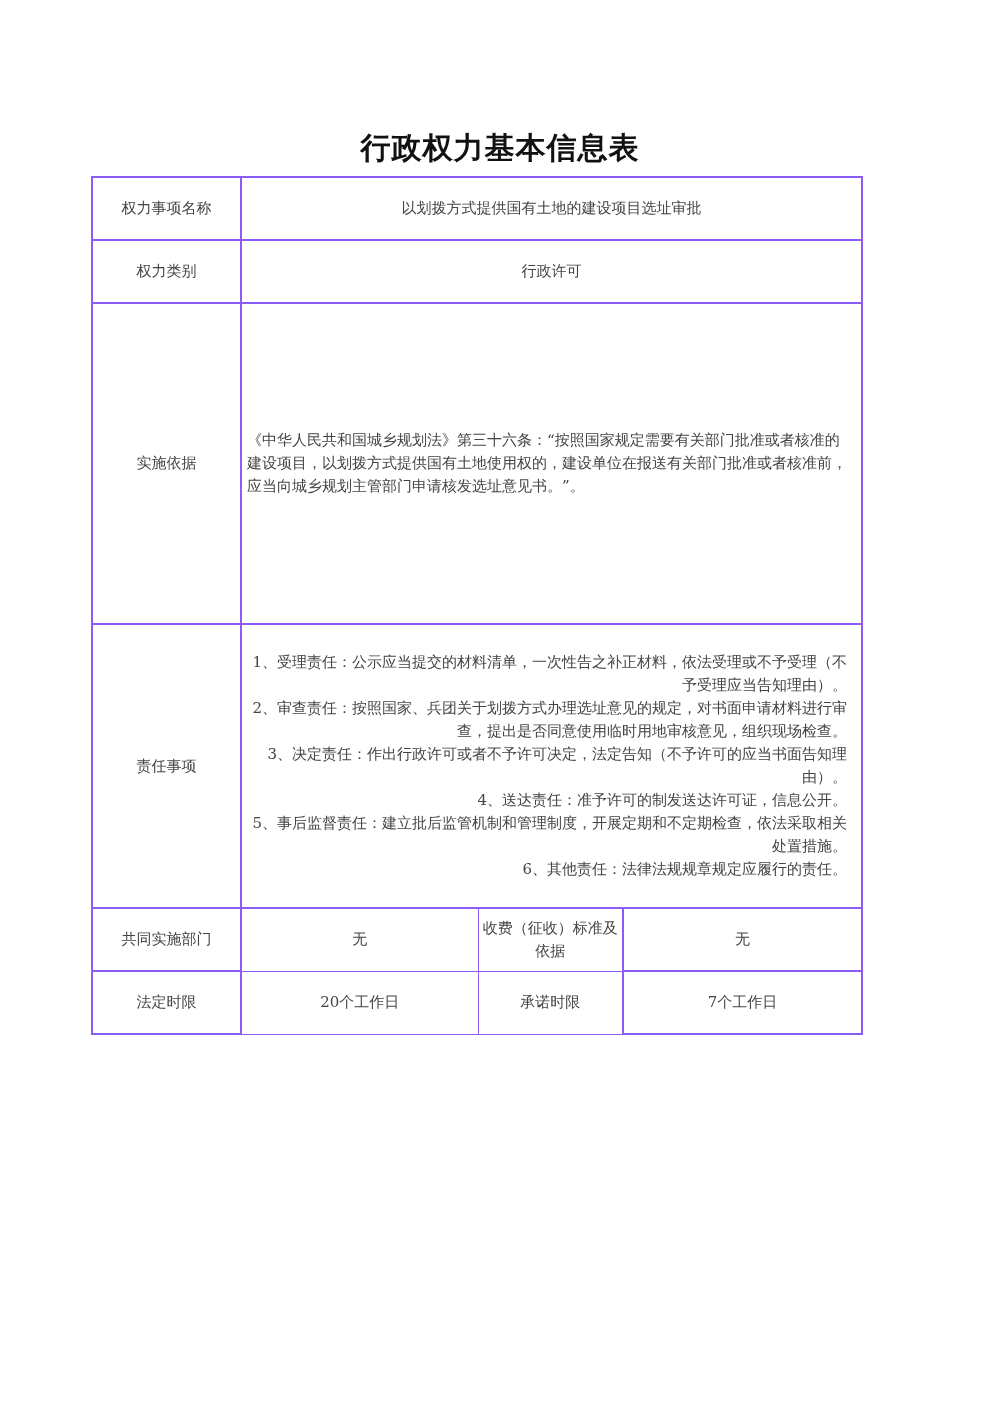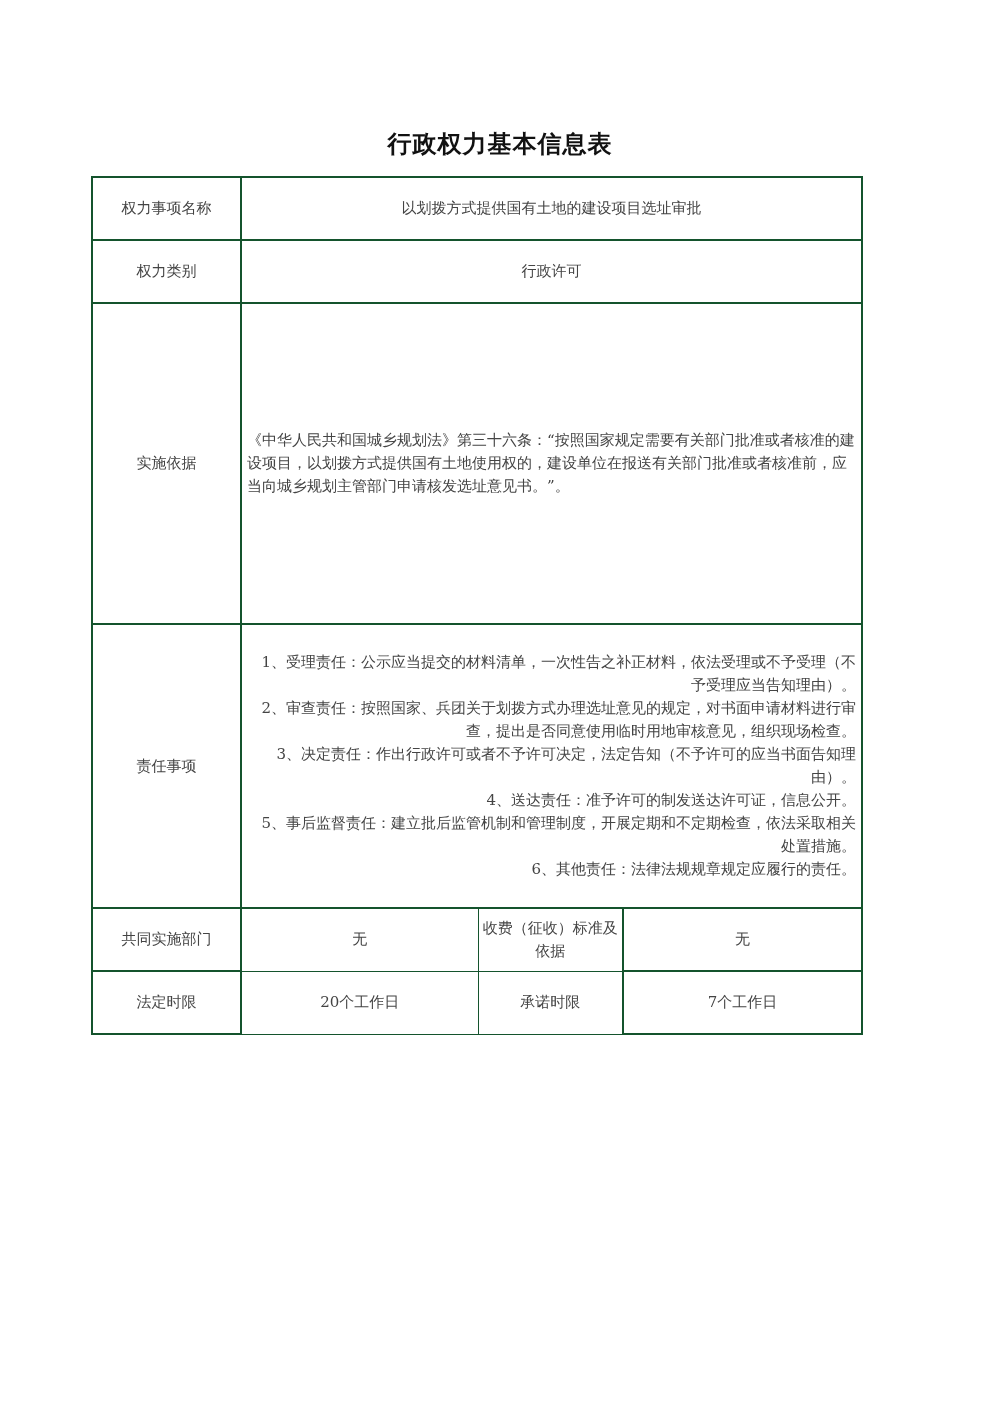--- a/index.html
+++ b/index.html
@@ -1,21 +1,21 @@
 <!DOCTYPE html>
 <html><head>
 <meta charset="utf-8">
 <style>
   html, body { margin:0; padding:0; background:#fff; }
   body { width:1000px; height:1415px; position:relative; font-family:"DejaVu Serif","Liberation Serif",serif; color:#333; }
-  .title { position:absolute; top:128px; left:0; width:1000px; text-align:center; font-size:24px; font-weight:bold; color:#111; letter-spacing:1px; }
+  .title { position:absolute; top:128px; left:0; width:1000px; text-align:center; font-size:30px; font-weight:bold; color:#111; letter-spacing:1px; }
   table { position:absolute; left:91px; top:176px; border-collapse:collapse; width:770px; table-layout:fixed; }
-  td { border:2px solid #14532d; font-size:15px; text-align:center; vertical-align:middle; padding:0 4px; line-height:23px; color:#444; }
+  td { border:2px solid #8b5cf6; font-size:15px; text-align:center; vertical-align:middle; padding:0 4px; line-height:23px; color:#444; }
   td.inner { border-width:1px; }
-  td.left { text-align:left; padding:0 5px 0 5px; }
+  td.left { text-align:left; padding:0 14px 0 5px; }
   .para { display:block;text-align:right; }
 </style>
 </head>
 <body>
 
 <div class="title">行政权力基本信息表</div>
 
 <table>
   <colgroup>
     <col style="width:149px">

